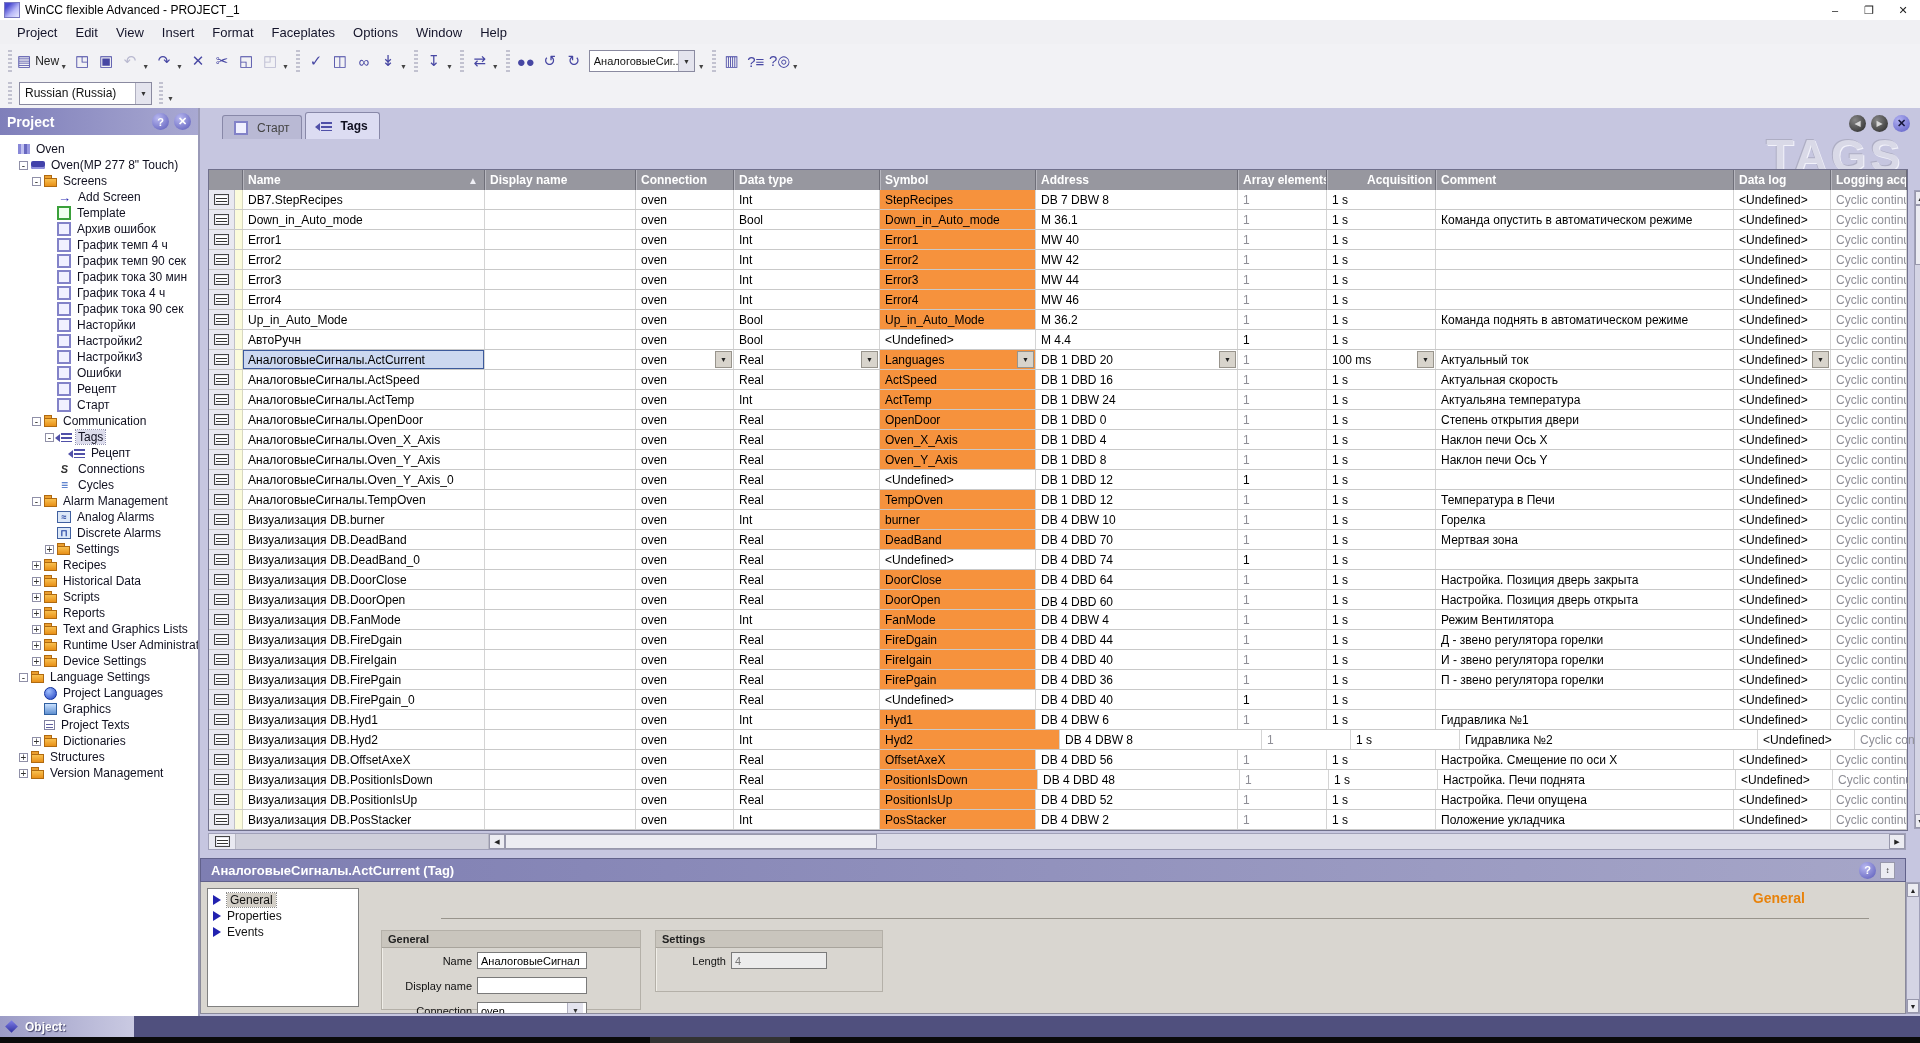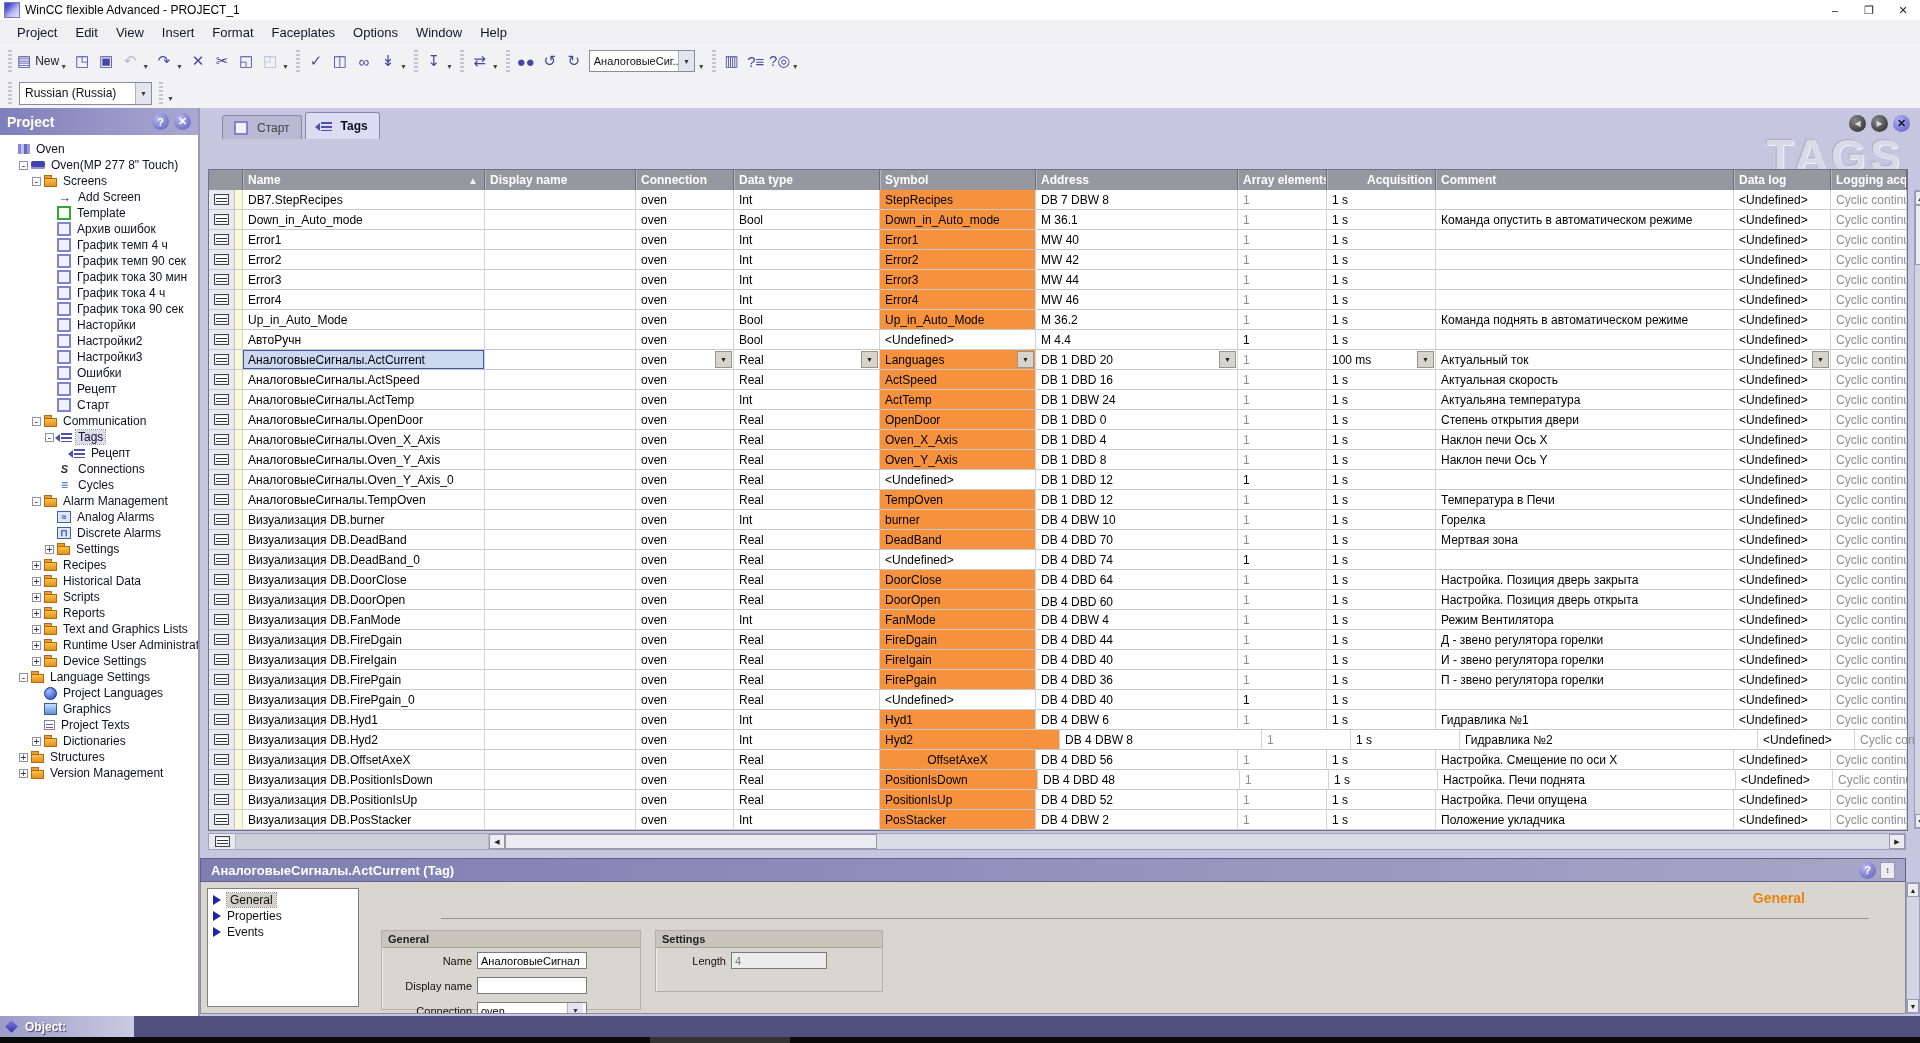--- a/index.html
+++ b/index.html
@@ -1647,21 +1647,21 @@
               </div>
               <div class="cell" style="width: 151px; flex: 0 0 auto;">
                 <span></span>
               </div>
               <div class="cell" style="width: 98px; flex: 0 0 auto;">
                 <span>oven</span>
               </div>
               <div class="cell" style="width: 146px; flex: 0 0 auto;">
                 <span>Real</span>
               </div>
-              <div class="cell orange" style="width: 156px; flex: 0 0 auto; justify-content: center;">
+              <div class="cell orange" style="width: 156px; flex: 0 0 auto;">
                 <span>OffsetAxeX</span>
               </div>
               <div class="cell" style="width: 202px; flex: 0 0 auto;">
                 <span>DB 4 DBD 56</span>
               </div>
               <div class="cell gray" style="width: 89px; flex: 0 0 auto;">
                 <span>1</span>
               </div>
               <div class="cell" style="width: 109px; flex: 0 0 auto;">
                 <span>1 s</span>

